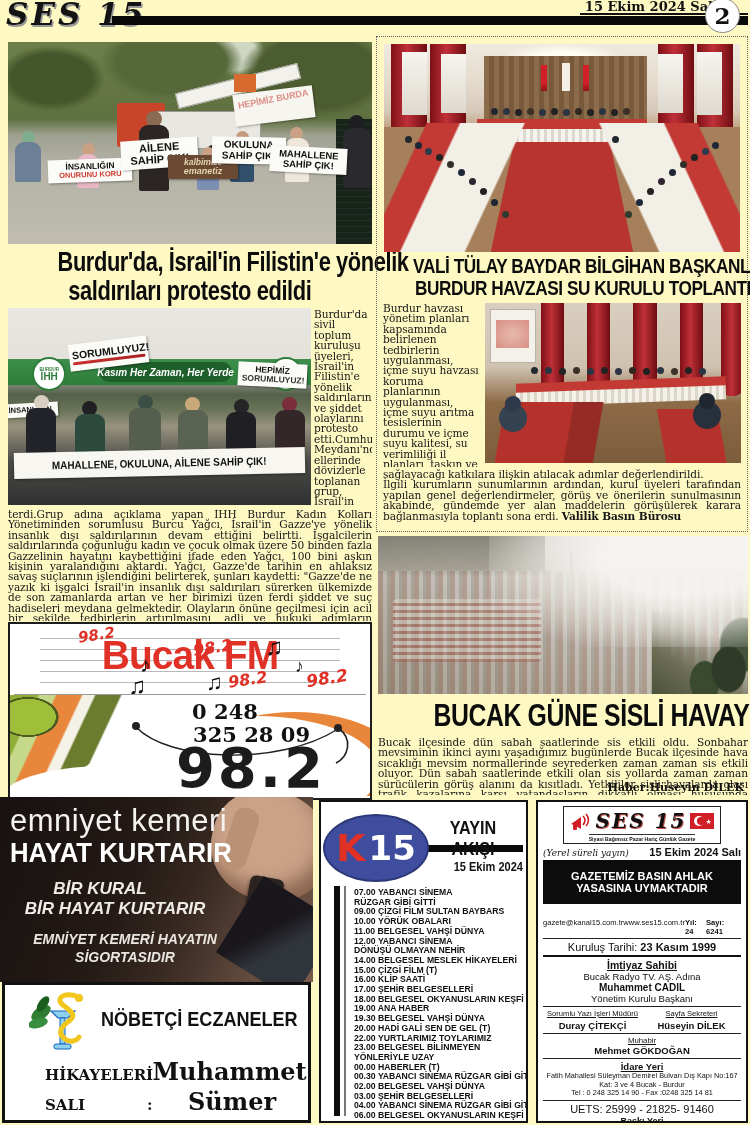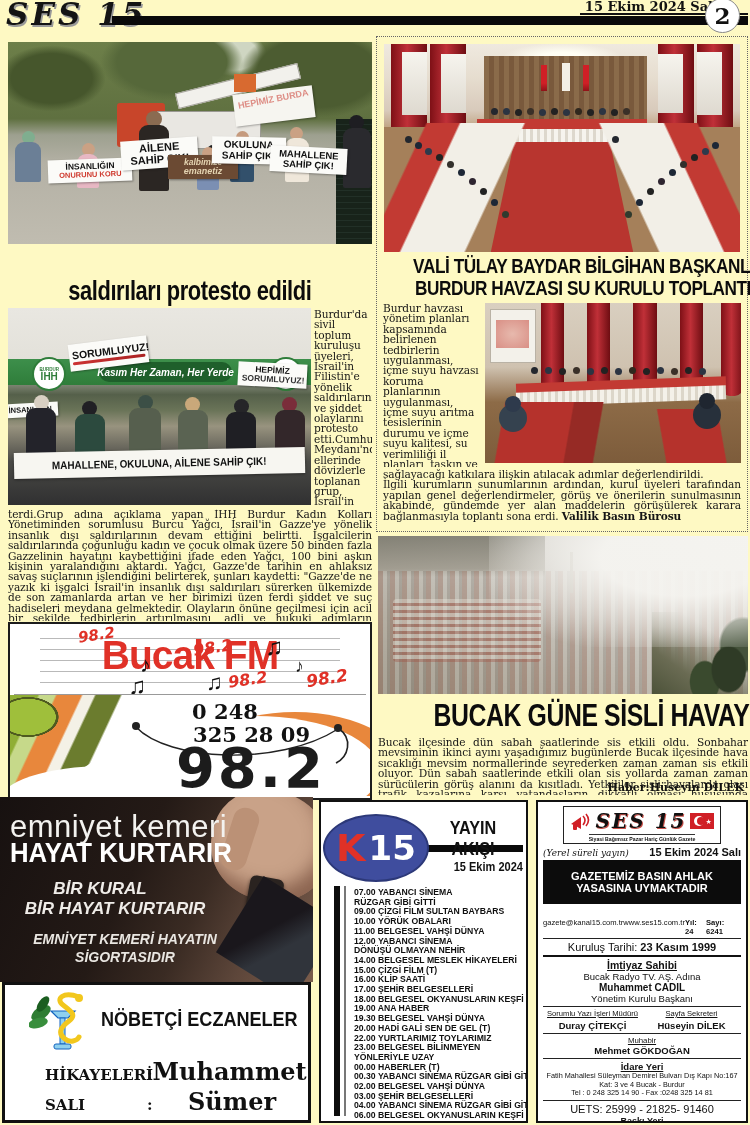--- a/index.html
+++ b/index.html
@@ -127,20 +127,21 @@
     <div class="placard" style="left:56%;top:47%;width:18%;transform:rotate(1deg);">
       <div style="font-size:10px;">OKULUNA</div>
       <div style="font-size:10px;">SAHİP ÇIK!</div>
     </div>
     <div class="placard" style="left:72%;top:52%;width:19%;transform:rotate(3deg);">
       <div style="font-size:9.5px;">MAHALLENE</div>
       <div style="font-size:9.5px;">SAHİP ÇIK!</div>
     </div>
   </div>
 
+  <div class="hl" style="left:8px;top:246px;width:364px;font-size:28px;"><span class="hx">Burdur'da, İsrail'in Filistin'e yönelik</span></div>
   <div class="hl" style="left:8px;top:275px;width:364px;font-size:28px;"><span class="hx">saldırıları protesto edildi</span></div>
 
   <div class="photo" style="left:8px;top:308px;width:303px;height:197px;
        background:linear-gradient(to bottom,#e9e7e1 0%,#e3e1da 26%,#55604a 44%,#6a7458 52%,#98937f 60%,#4a4a46 78%,#303031 100%);">
 
     <div class="abs" style="left:0;top:26%;width:100%;height:13%;background:linear-gradient(#3d8f4b,#2f7d3a);"></div>
     <div class="abs" style="left:30%;top:27.5%;width:44%;height:10%;background:#1f5f2b;border-radius:10px;display:flex;align-items:center;justify-content:center;">
       <span class="b i" style="color:#fff;font-size:10px;white-space:nowrap;">Kasım Her Zaman, Her Yerde</span>
     </div>
 
@@ -320,21 +321,21 @@
   <div class="abs body-txt" style="left:378px;top:737px;width:370px;height:58px;overflow:hidden;">Bucak ilçesinde dün sabah saatlerinde sis etkili oldu.  Sonbahar mevsiminin ikinci ayını yaşadığımız bugünlerde Bucak ilçesinde hava sıcaklığı mevsim normallerinde seyrederken zaman zaman sis etkili oluyor. Dün sabah saatlerinde etkili olan sis yollarda zaman zaman sürücülerin görüş alanını da kısıtladı. Yetkililer  sisli havalarda olası trafik kazalarına karşı vatandaşların dikkatli olması hususunda uyardı.</div>
   <div class="abs ser b" style="left:378px;top:781px;width:366px;text-align:right;font-size:11px;">Haber:Hüseyin DİLEK</div>
 
   <div class="abs" style="left:0;top:797px;width:313px;height:185px;overflow:hidden;background:
        linear-gradient(115deg,#171110 0%,#241a16 42%,#3a2b23 62%,#5d463a 80%,#7a5c4b 100%);">
 
     <div class="abs" style="right:-18px;top:-6px;width:120px;height:110px;background:#c9a288;border-radius:46% 54% 50% 50%;transform:rotate(14deg);box-shadow:inset -10px -12px 18px rgba(80,40,25,.5);"></div>
     <div class="abs" style="right:60px;top:10px;width:26px;height:64px;background:#bb9176;border-radius:12px;transform:rotate(18deg);"></div>
     <div class="abs" style="right:34px;top:80px;width:34px;height:70px;background:#2a2320;border-radius:6px;transform:rotate(10deg);box-shadow:0 2px 4px rgba(0,0,0,.6);"></div>
     <div class="abs" style="right:-10px;top:96px;width:90px;height:90px;background:linear-gradient(120deg,#1a171c 40%,#30343b 60%);transform:rotate(32deg);"></div>
-    <div class="abs" style="left:10px;top:12px;color:#f3f2ef;font-size:31px;letter-spacing:.5px;">emniyet kemeri</div>
+    <div class="abs" style="left:10px;top:6px;color:#f3f2ef;font-size:31px;letter-spacing:.5px;">emniyet kemeri</div>
     <div class="abs b" style="left:10px;top:40px;color:#fff;font-size:28px;transform:scaleX(.92);transform-origin:0 0;">HAYAT KURTARIR</div>
     <div class="abs b i" style="left:0;top:82px;width:200px;text-align:center;color:#efece8;font-size:17px;">BİR KURAL</div>
     <div class="abs b i" style="left:0;top:102px;width:230px;text-align:center;color:#efece8;font-size:17px;">BİR HAYAT KURTARIR</div>
     <div class="abs b i" style="left:0;top:134px;width:250px;text-align:center;color:#e9e6e1;font-size:14px;">EMNİYET KEMERİ HAYATIN</div>
     <div class="abs b i" style="left:0;top:152px;width:250px;text-align:center;color:#e9e6e1;font-size:14px;">SİGORTASIDIR</div>
   </div>
 
   <div class="abs" style="left:2px;top:982px;width:309px;height:141px;border:3px solid #111;background:#fff;box-sizing:border-box;">
     <svg class="abs" style="left:24px;top:6px;" width="64" height="66" viewBox="0 0 64 66">
       <ellipse cx="12" cy="22" rx="11" ry="6" fill="#2e7d32" transform="rotate(-35 12 22)"></ellipse>

